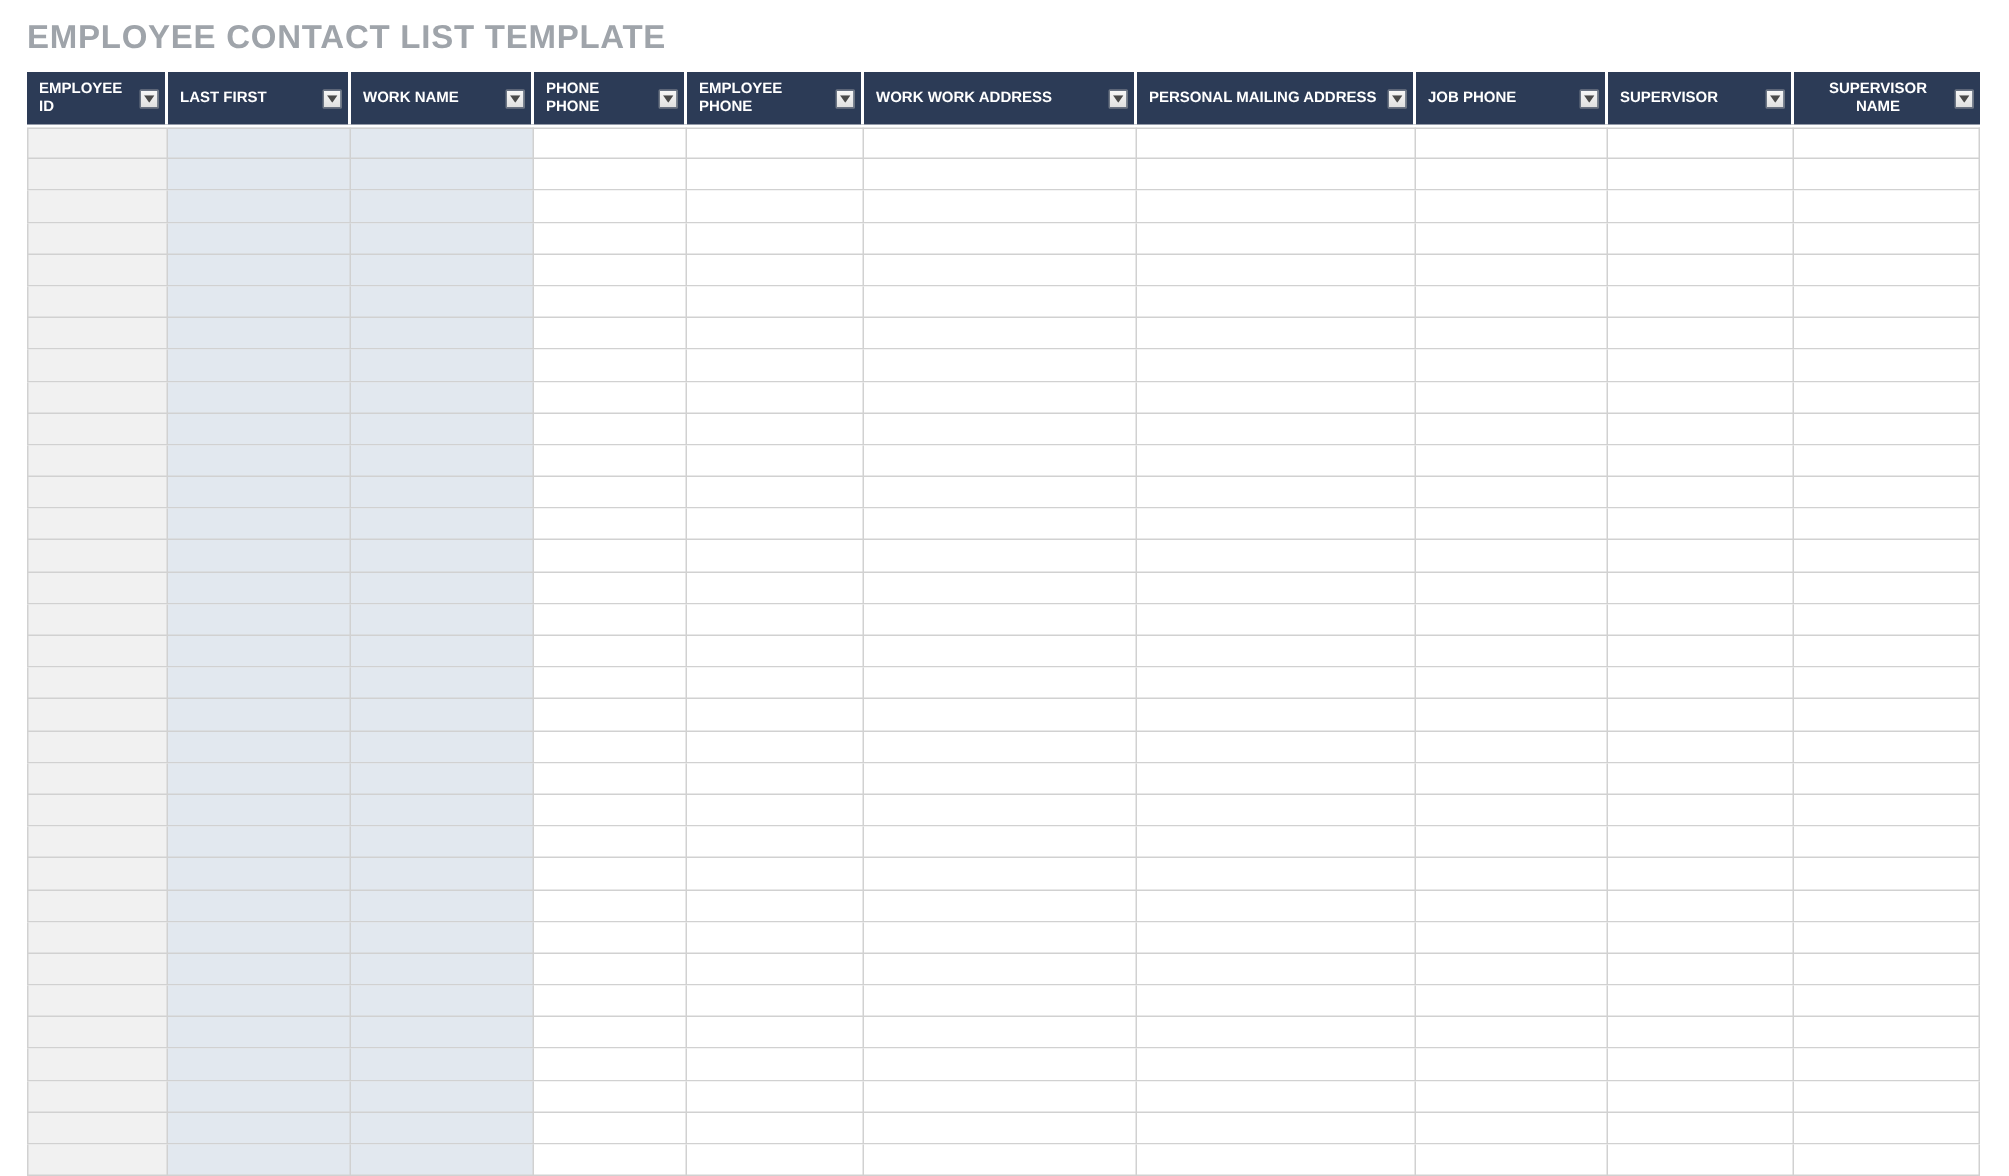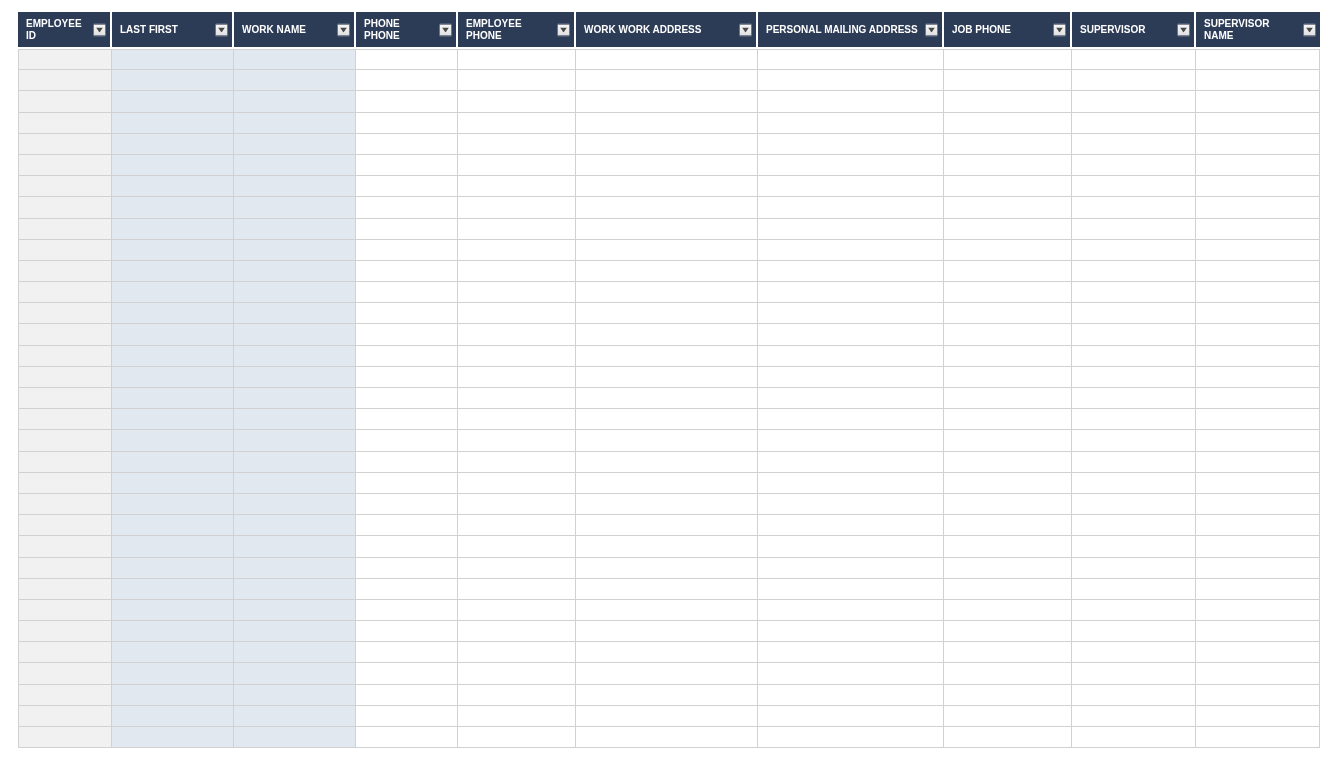--- a/index.html
+++ b/index.html
@@ -24,21 +24,21 @@
     font-size: 10px;
     font-weight: 700;
     text-align: left;
     padding: 6px 20px 6px 8px;
     position: relative;
     border-right: 2px solid #ffffff;
     height: 30px;
     vertical-align: middle;
     line-height: 1.15;
   }
-  th.col:last-child { border-right: none; }
+  th.col:last-child { border-right: none; text-align: center; }
   .filter-btn {
     position: absolute;
     right: 4px;
     top: 50%;
     transform: translateY(-50%);
     width: 13px;
     height: 13px;
     background: linear-gradient(#f7f7f7, #e0e0e0);
     border: 1px solid #6d7684;
     border-radius: 1px;
@@ -65,20 +65,21 @@
   tr.data td:first-child { border-left: 1px solid #d1d1d1; }
   tr.data:first-of-type td { border-top: 1px solid #d1d1d1; }
   td.shade-a { background: #f1f1f1; }
   td.shade-b { background: #e2e8ef; }
   td.plain   { background: #ffffff; }
 </style>
 </head>
 <body>
 
 <div class="sheet">
+  <div class="title">EMPLOYEE CONTACT LIST TEMPLATE</div>
   <table class="contact">
     <colgroup id="colgroup">
         <col style="width: 94px;">
         <col style="width: 122px;">
         <col style="width: 122px;">
         <col style="width: 102px;">
         <col style="width: 118px;">
         <col style="width: 182px;">
         <col style="width: 186px;">
         <col style="width: 128px;">

